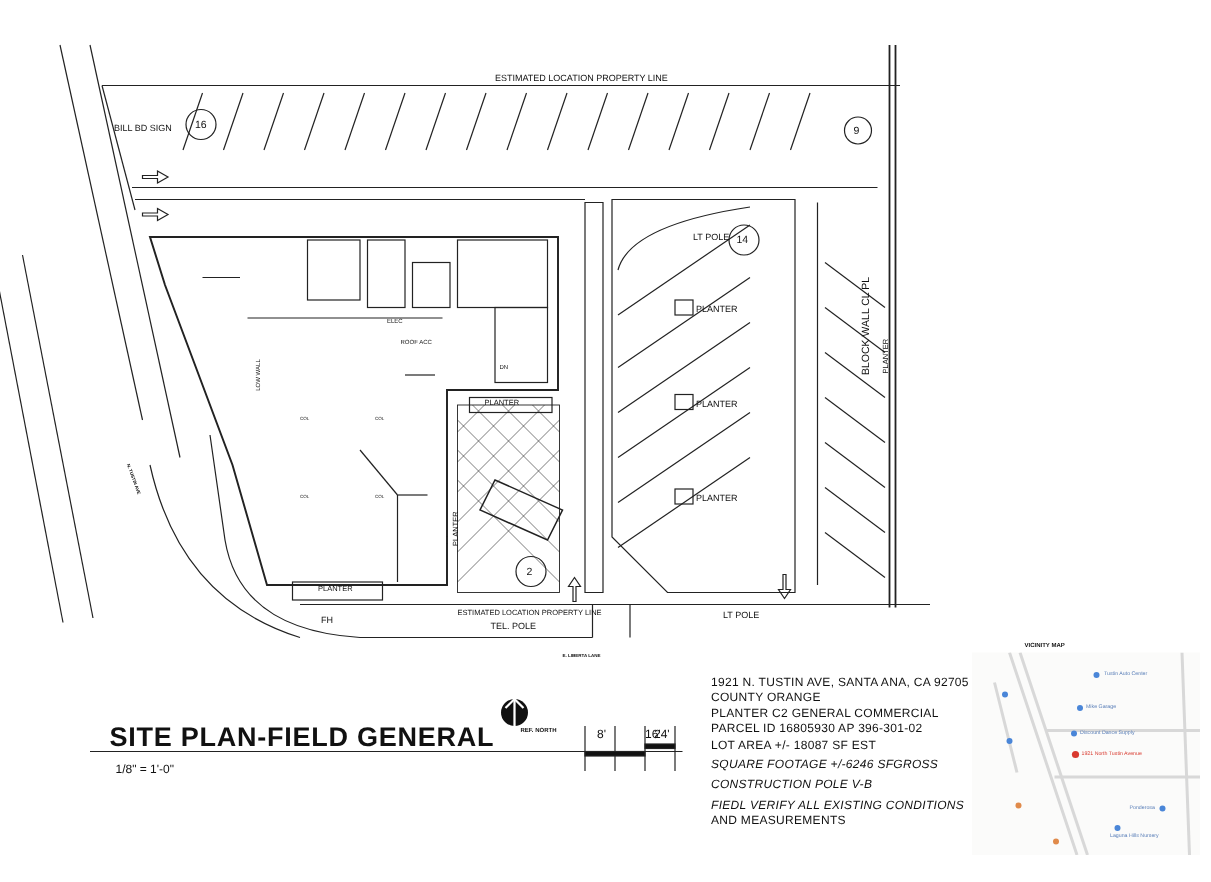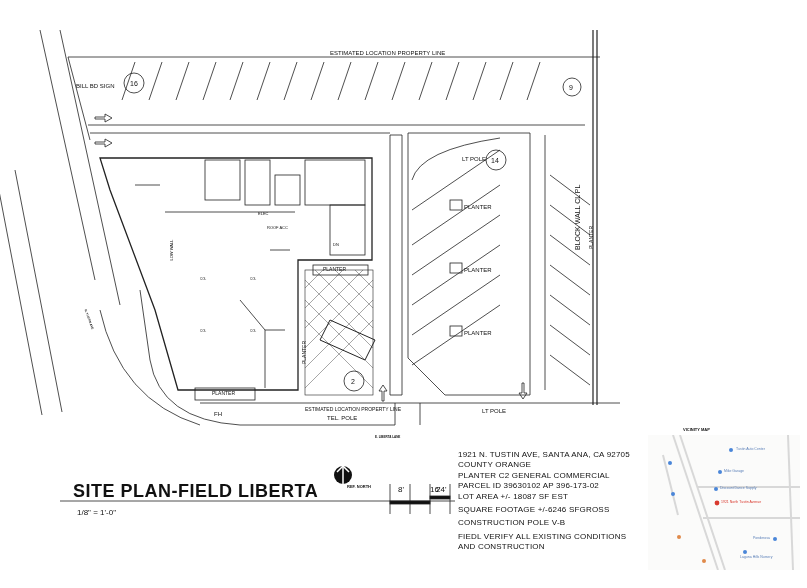--- a/index.html
+++ b/index.html
@@ -3,22 +3,22 @@
 <meta charset="utf-8">
 <style>
   html, body { margin:0; padding:0; background:#ffffff; }
   body { width:807px; height:588px; position:relative; overflow:hidden; font-family:"Liberation Sans", sans-serif; color:#111; }
   #plan { position:absolute; left:0; top:0; width:807px; height:588px; }
   .lbl { position:absolute; white-space:nowrap; line-height:1; }
   .title { left:73px; top:482px; font-size:18px; font-weight:bold; letter-spacing:0.5px; font-family:"Liberation Sans", sans-serif; }
   .scale { left:77px; top:509px; font-size:8px; font-family:"Liberation Sans", sans-serif; }
   .north-lbl { left:347px; top:485px; font-size:4px; font-weight:bold; }
   .info { position:absolute; left:458px; top:450px; font-size:8px; line-height:10.4px; letter-spacing:0.2px; }
-  .info div { white-space:nowrap; }
-  .info .gap { margin-top:3px; }
+  .info div { white-space:nowrap;margin-left:16px; }
+  .info .gap { margin-top:3px;font-style:italic; }
   .map { position:absolute; left:648px; top:435px; width:152px; height:135px; background:#fbfbfa; }
   .map-title { position:absolute; left:683px; top:428px; font-size:4px; font-weight:bold; }
   .tiny { font-size:5px; }
   .small { font-size:6px; }
   .med { font-size:7px; }
 </style>
 </head>
 <body>
 
 <svg id="plan" viewBox="0 0 807 588" xmlns="http://www.w3.org/2000/svg">
@@ -172,37 +172,37 @@
 <div class="lbl" style="left:78px;top:318px;font-size:3px;font-weight:bold;transform:rotate(70deg);">N. TUSTIN AVE</div>
 <div class="lbl" style="left:162px;top:248px;font-size:4px;transform:rotate(-90deg);">LOW WALL</div>
 <div class="lbl" style="left:258px;top:212px;font-size:4px;">ELEC</div>
 <div class="lbl" style="left:267px;top:226px;font-size:4px;">ROOF ACC</div>
 <div class="lbl" style="left:333px;top:243px;font-size:4px;">DN</div>
 <div class="lbl" style="left:200px;top:278px;font-size:3px;">COL</div>
 <div class="lbl" style="left:250px;top:278px;font-size:3px;">COL</div>
 <div class="lbl" style="left:200px;top:330px;font-size:3px;">COL</div>
 <div class="lbl" style="left:250px;top:330px;font-size:3px;">COL</div>
 
-<div class="lbl title">SITE PLAN-FIELD LIBERTA</div>
+<div class="lbl title">SITE PLAN-FIELD GENERAL</div>
 <div class="lbl scale">1/8" = 1'-0"</div>
 <div class="lbl north-lbl">REF. NORTH</div>
 <div class="lbl" style="left:398px;top:486px;font-size:8px;">8'</div>
 <div class="lbl" style="left:430px;top:486px;font-size:8px;">16'</div>
 <div class="lbl" style="left:436px;top:486px;font-size:8px;">24'</div>
 
 <div class="info">
   <div>1921 N. TUSTIN AVE, SANTA ANA, CA 92705</div>
   <div>COUNTY   ORANGE</div>
   <div>PLANTER   C2 GENERAL COMMERCIAL</div>
-  <div>PARCEL ID 39630102   AP   396-173-02</div>
+  <div>PARCEL ID 16805930   AP   396-301-02</div>
   <div>LOT AREA +/-  18087  SF   EST</div>
   <div class="gap">SQUARE FOOTAGE +/-6246 SFGROSS</div>
   <div class="gap">CONSTRUCTION POLE V-B</div>
   <div class="gap">FIEDL VERIFY ALL EXISTING CONDITIONS</div>
-  <div>AND CONSTRUCTION</div>
+  <div>AND MEASUREMENTS</div>
 </div>
 
 <div class="lbl map-title">VICINITY MAP</div>
 <div class="map">
   <svg width="152" height="135" viewBox="0 0 152 135">
     <g stroke="#d8d8d8" stroke-width="2" fill="none">
       <path d="M25 0 L45 60 L70 135"></path>
       <path d="M32 0 L52 60 L77 135"></path>
       <line x1="50" y1="52" x2="152" y2="52"></line>
       <line x1="55" y1="83" x2="152" y2="83"></line>

